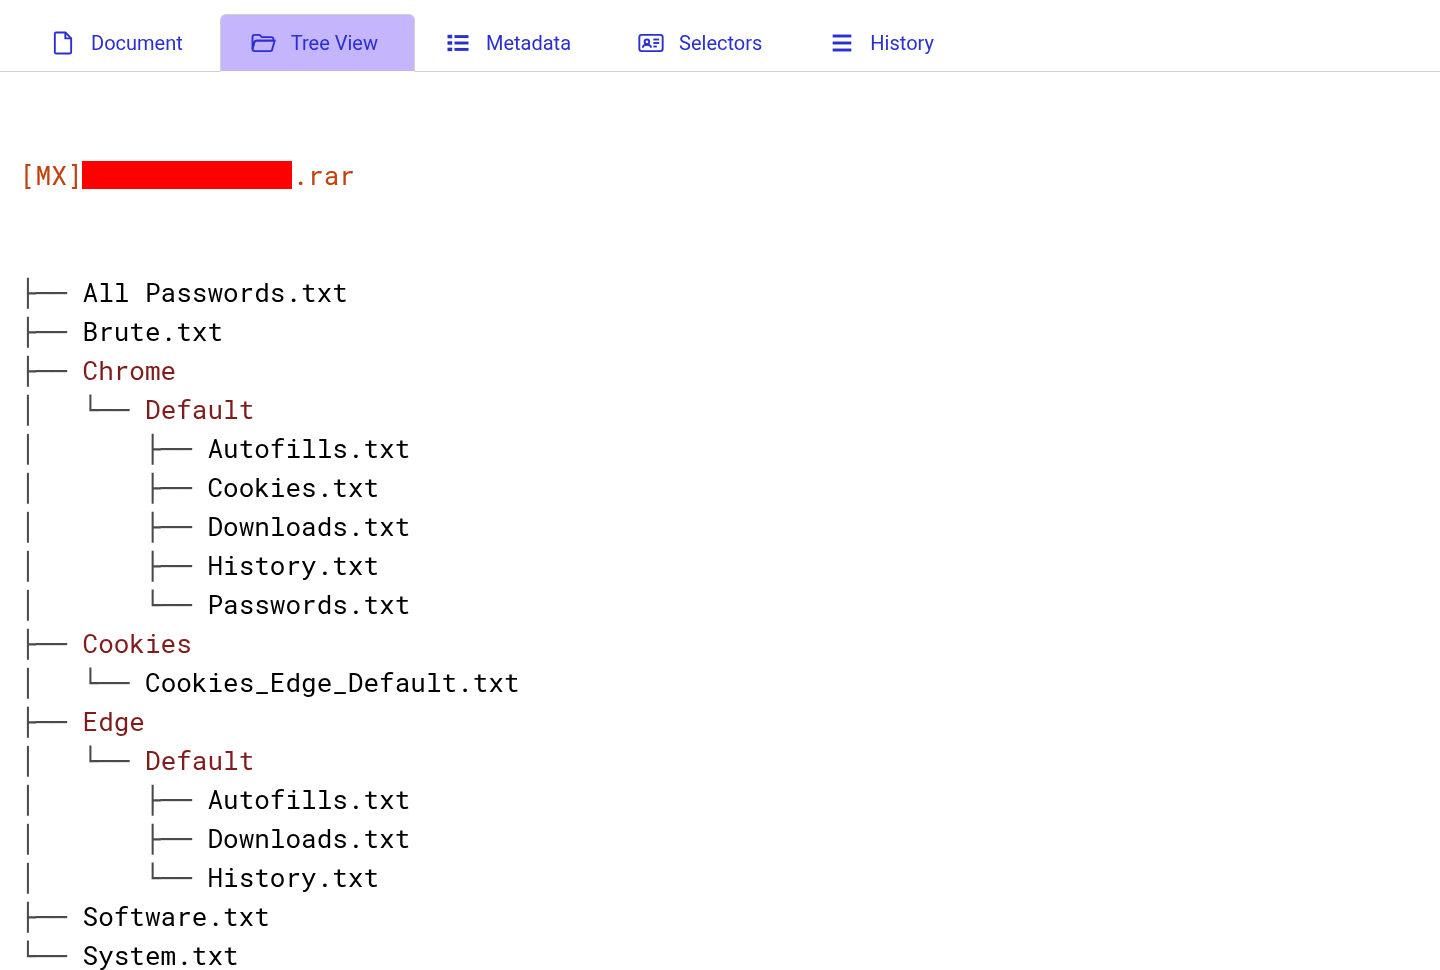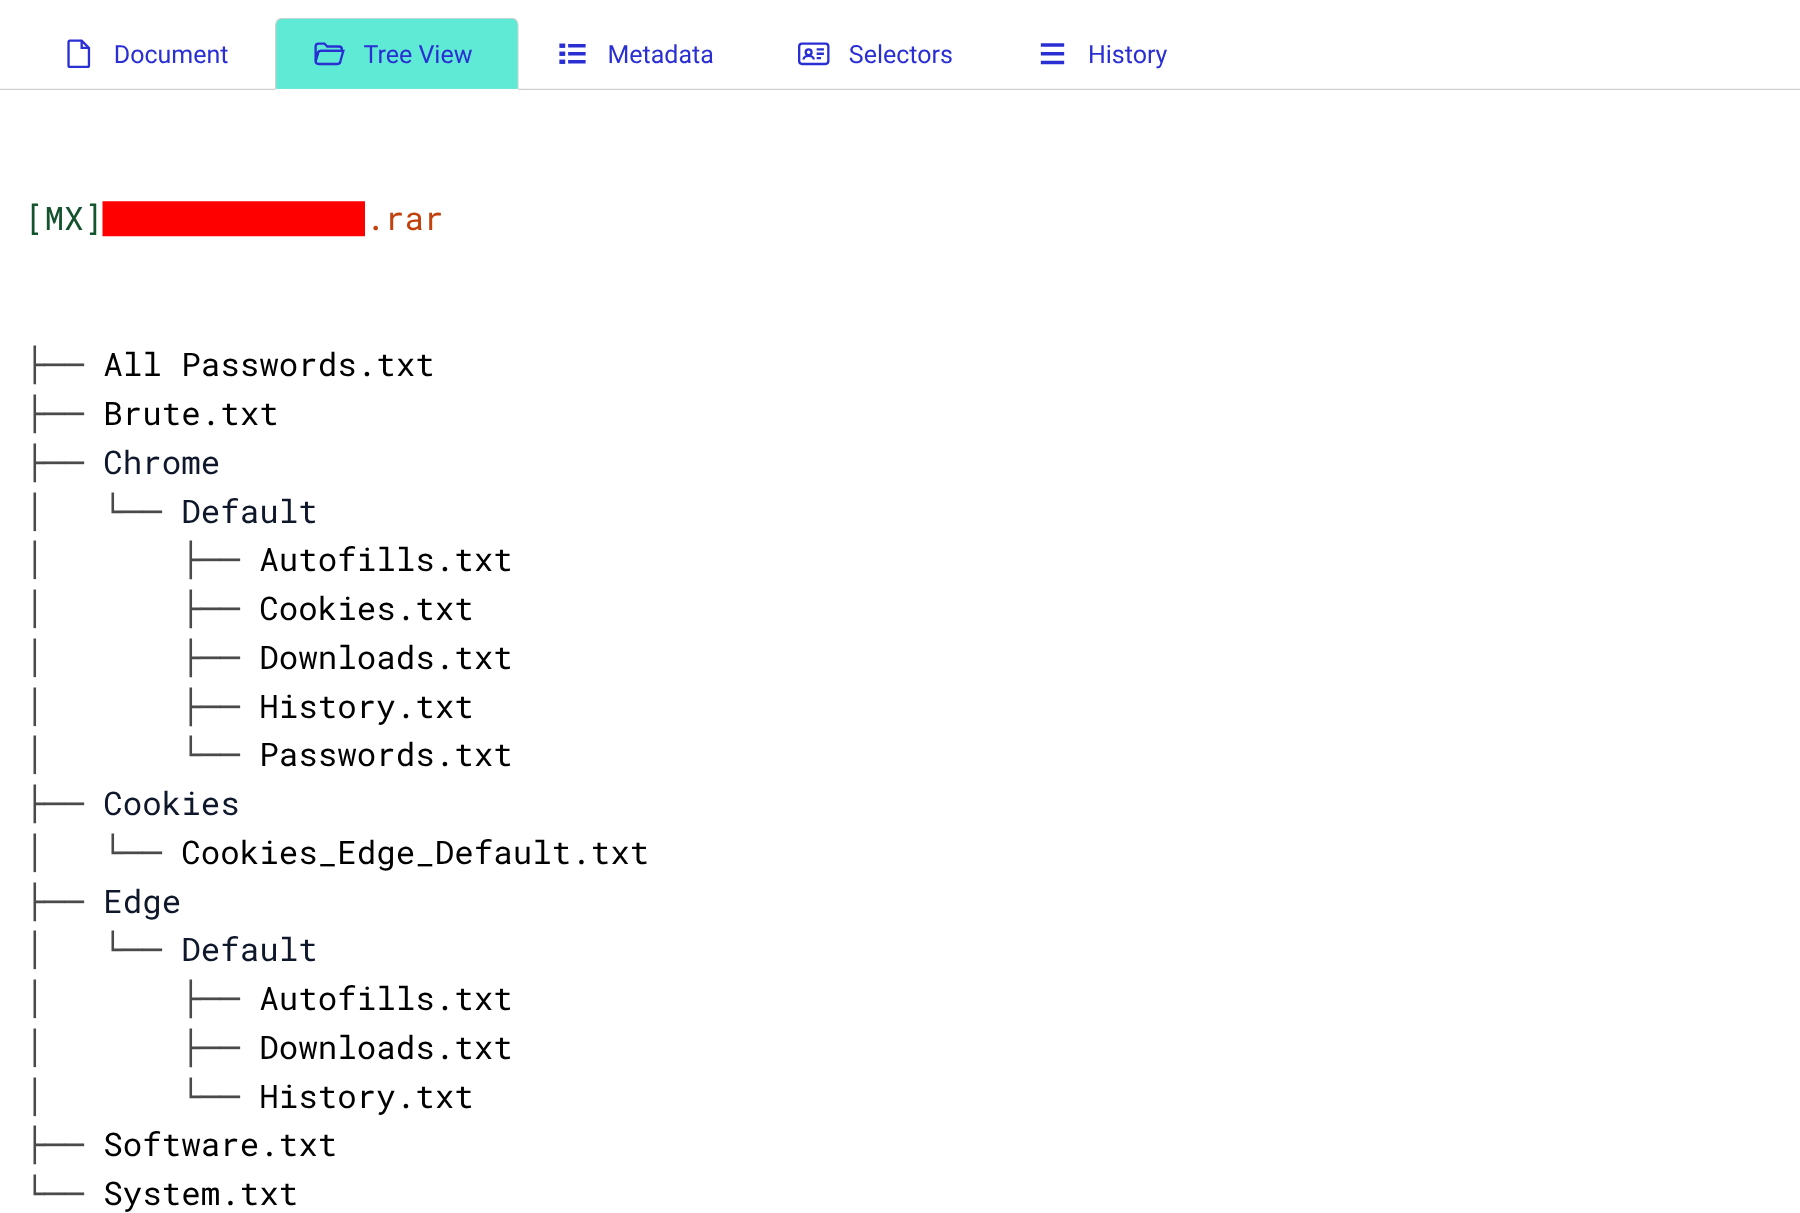--- a/index.html
+++ b/index.html
@@ -32,21 +32,21 @@
       cursor: pointer;
       border: 1px solid transparent;
       position: relative;
       margin-bottom: -1px;
     }
     .tab.active {
       border: 1px solid #d0d0d0;
       border-bottom: 1px solid #ffffff;
       border-top-left-radius: 6px;
       border-top-right-radius: 6px;
-      background: #5eead4;
+      background: #c4b5fd;
     }
     .tab-icon {
       display: inline-flex;
       align-items: center;
       justify-content: center;
       width: 28px;
       height: 28px;
     }
     .tab-icon svg {
       width: 28px;
@@ -70,24 +70,24 @@
     }
     .prefix {
       color: #4a4a4a;
       white-space: pre;
     }
     .link {
       color: #000000;
       cursor: pointer;
     }
     .folder {
-      color: #0f172a;
+      color: #7f1d1d;
     }
     .root-prefix {
-      color: #14532d;
+      color: #c2410c;
     }
     .redacted {
       display: inline-block;
       width: 210px;
       height: 28px;
       background: #ff0000;
       vertical-align: middle;
       margin-bottom: 2px;
     }
     .root-suffix {

